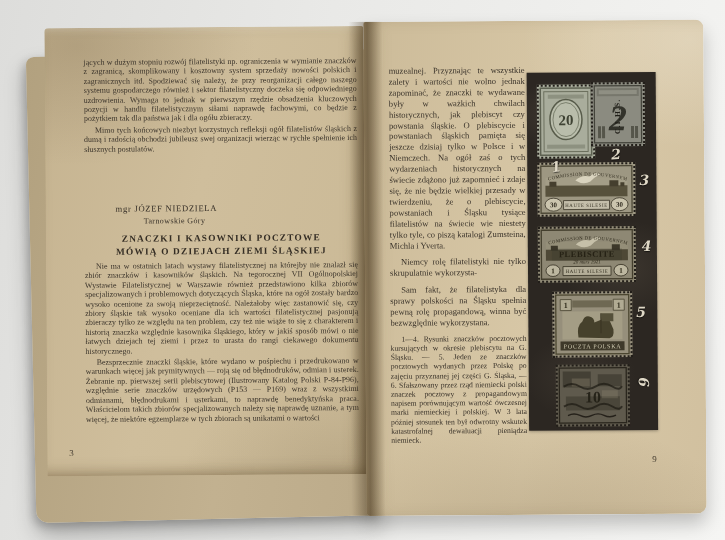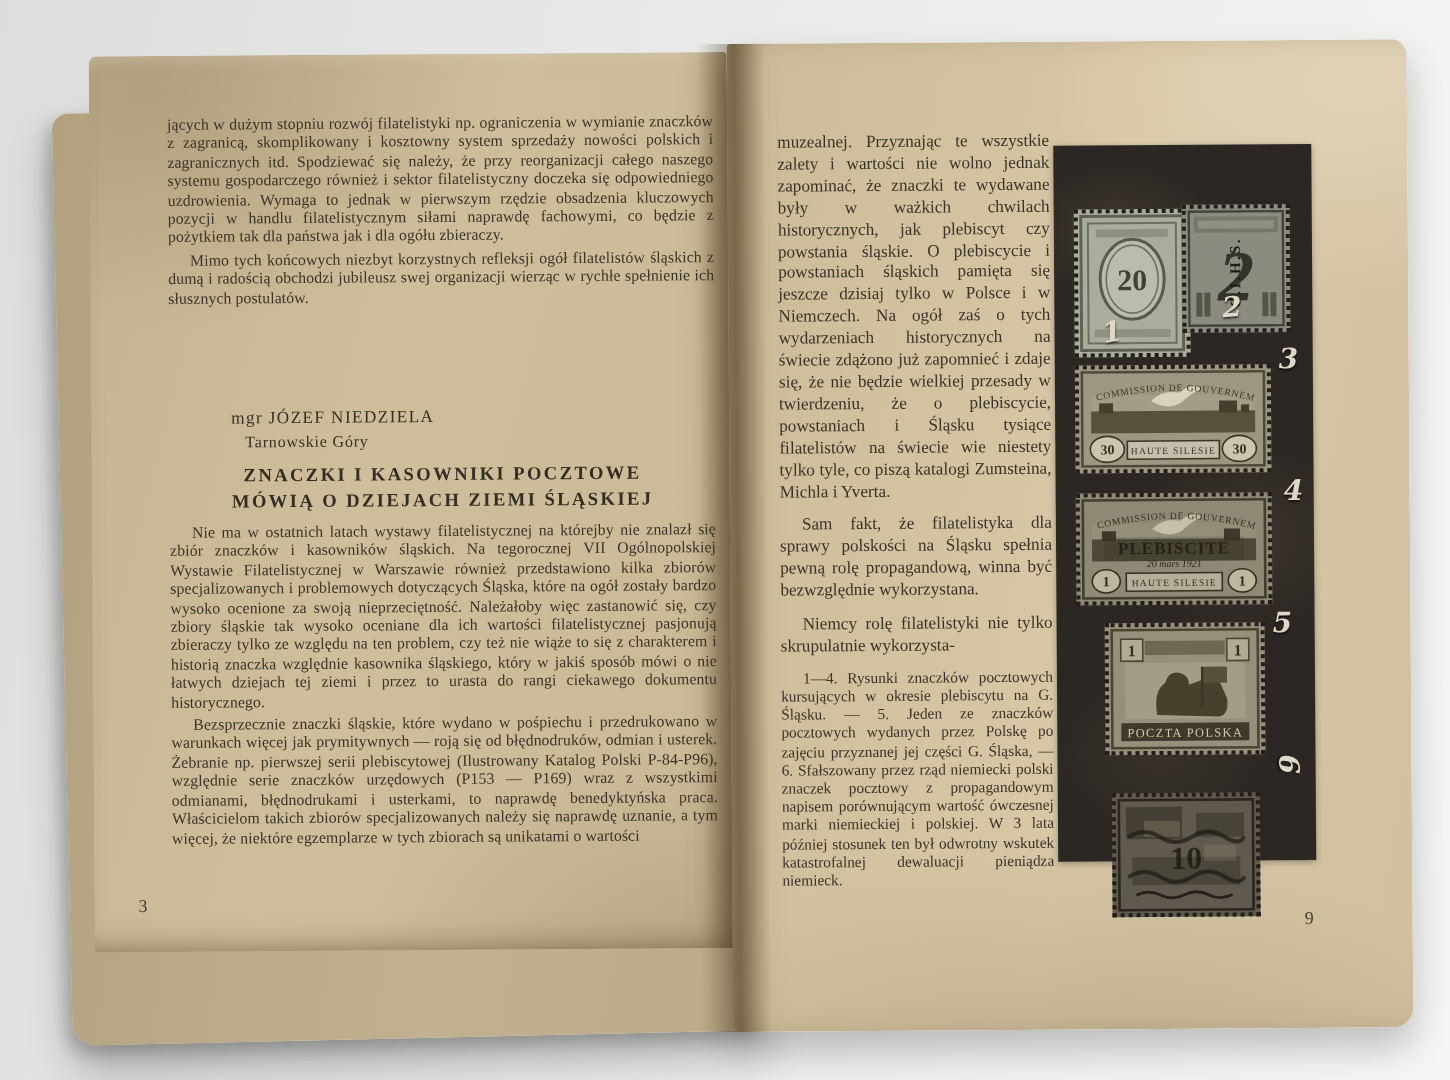--- a/index.html
+++ b/index.html
@@ -30,48 +30,48 @@
     background:linear-gradient(to right,rgba(70,52,26,0) 0%,rgba(70,52,26,.34) 45%,
       rgba(56,40,18,.44) 55%,rgba(70,52,26,0) 100%);}
   p{margin:0;}
   .just{text-align:justify;}
   .ind{text-indent:11px;}
   .lp-intro{position:absolute;left:39px;top:30px;width:273px;
     font-size:7.9px;line-height:9.4px;letter-spacing:.05px;color:#3a332a;}
   .lp-intro p + p{margin-top:2px;}
   .lp-author{position:absolute;left:70px;top:176px;color:#362f27;font-weight:normal;
     font-size:8.6px;letter-spacing:.7px;}
-  .lp-author .loc{margin-top:3px;margin-left:7px;font-size:8px;letter-spacing:.4px;}
+  .lp-author .loc{margin-top:3px;margin-left:28px;font-size:8px;letter-spacing:.4px;}
   .lp-title{position:absolute;left:39px;top:205px;width:273px;text-align:center;
     font-weight:bold;font-size:9.3px;letter-spacing:1.2px;color:#342d24;line-height:13px;}
   .lp-body{position:absolute;left:39px;top:234px;width:273px;
     font-size:7.9px;line-height:9.4px;letter-spacing:.05px;color:#3a332a;}
   .lp-body p + p{margin-top:2px;}
   .pagenum{position:absolute;font-size:9px;color:#453d31;}
   .pn-left{left:22px;top:420px;}
   .pn-right{left:286px;top:434px;}
   .rp-col{position:absolute;left:25px;top:44px;width:136px;color:#3a332a;
     font-size:8.6px;line-height:10.9px;}
   .rp-col p + p{margin-top:6px;}
   .rp-foot{margin-top:11px;font-size:7.7px;line-height:9.2px;}
   .panel{position:absolute;left:163px;top:52px;width:129px;height:358px;
     background:
       radial-gradient(70px 50px at 25% 12%,rgba(140,128,108,.20),transparent 70%),
       radial-gradient(90px 70px at 75% 55%,rgba(140,128,108,.16),transparent 70%),
       radial-gradient(80px 60px at 40% 85%,rgba(140,128,108,.13),transparent 70%),
       #2c2722;
     box-shadow:0 1px 3px rgba(0,0,0,.3);}
-  .stampw{position:absolute;border:2px dotted #221e19;margin-top:20px;}
+  .stampw{position:absolute;border:2px dotted #221e19;}
   .stampw svg{display:block;}
   #s1{left:10px;top:12px;background:#a9ad9c;}
   #s2{left:64px;top:10px;background:#8b8b80;}
   #s3{left:10px;top:90px;background:#9d9782;}
   #s4{left:10px;top:154px;background:#8e8874;}
   #s5{left:24px;top:219px;background:#968f7b;}
-  #s6{left:27px;top:304px;background:#5f5a4d;}
+  #s6{left:27px;top:292px;background:#5f5a4d;}
   .slabel{position:absolute;color:#dfd8c6;font-family:"DejaVu Serif",serif;
     font-style:italic;font-weight:bold;font-size:14px;
     text-shadow:0 1px 1px rgba(0,0,0,.6);}
   #l1{left:24px;top:86px;transform:rotate(-10deg);}
   #l2{left:84px;top:74px;transform:rotate(-4deg);}
   #l3{left:112px;top:100px;}
   #l4{left:114px;top:166px;}
   #l5{left:108px;top:232px;}
   #l6{left:110px;top:302px;transform:rotate(90deg);}
 </style>
@@ -98,22 +98,22 @@
       <div class="lp-body">
         <p class="just ind">Nie ma w ostatnich latach wystawy filatelistycznej na którejby nie znalazł się zbiór znaczków i kasowników śląskich. Na tegorocznej VII Ogólnopolskiej Wystawie Filatelistycznej w Warszawie również przedstawiono kilka zbiorów specjalizowanych i problemowych dotyczących Śląska, które na ogół zostały bardzo wysoko ocenione za swoją nieprzeciętność. Należałoby więc zastanowić się, czy zbiory śląskie tak wysoko oceniane dla ich wartości filatelistycznej pasjonują zbieraczy tylko ze względu na ten problem, czy też nie wiąże to się z charakterem i historią znaczka względnie kasownika śląskiego, który w jakiś sposób mówi o nie łatwych dziejach tej ziemi i przez to urasta do rangi ciekawego dokumentu historycznego.</p>
         <p class="just ind">Bezsprzecznie znaczki śląskie, które wydano w pośpiechu i przedrukowano w warunkach więcej jak prymitywnych — roją się od błędnodruków, odmian i usterek. Żebranie np. pierwszej serii plebiscytowej (Ilustrowany Katalog Polski P-84-P96), względnie serie znaczków urzędowych (P153 — P169) wraz z wszystkimi odmianami, błędnodrukami i usterkami, to naprawdę benedyktyńska praca. Właścicielom takich zbiorów specjalizowanych należy się naprawdę uznanie, a tym więcej, że niektóre egzemplarze w tych zbiorach są unikatami o wartości</p>
       </div>
       <div class="pagenum pn-left">3</div>
     </div>
 
     <div class="page page-right">
       <div class="rp-col">
         <p class="just">muzealnej. Przyznając te wszystkie zalety i wartości nie wolno jednak zapominać, że znaczki te wydawane były w ważkich chwilach historycznych, jak plebiscyt czy powstania śląskie. O plebiscycie i powstaniach śląskich pamięta się jeszcze dzisiaj tylko w Polsce i w Niemczech. Na ogół zaś o tych wydarzeniach historycznych na świecie zdążono już zapomnieć i zdaje się, że nie będzie wielkiej przesady w twierdzeniu, że o plebiscycie, powstaniach i Śląsku tysiące filatelistów na świecie wie niestety tylko tyle, co piszą katalogi Zumsteina, Michla i Yverta.</p>
+        <p class="just ind">Niemcy rolę filatelistyki nie tylko skrupulatnie wykorzysta-</p>
         <p class="just ind">Sam fakt, że filatelistyka dla sprawy polskości na Śląsku spełnia pewną rolę propagandową, winna być bezwzględnie wykorzystana.</p>
-        <p class="just ind">Niemcy rolę filatelistyki nie tylko skrupulatnie wykorzysta-</p>
         <p class="rp-foot just ind">1—4. Rysunki znaczków pocztowych kursujących w okresie plebiscytu na G. Śląsku. — 5. Jeden ze znaczków pocztowych wydanych przez Polskę po zajęciu przyznanej jej części G. Śląska, — 6. Sfałszowany przez rząd niemiecki polski znaczek pocztowy z propagandowym napisem porównującym wartość ówczesnej marki niemieckiej i polskiej. W 3 lata później stosunek ten był odwrotny wskutek katastrofalnej dewaluacji pieniądza niemieck.</p>
       </div>
 
       <div class="panel">
 
         <div class="stampw" id="s1">
           <svg width="54" height="70" viewBox="0 0 54 70">
             <rect x="1.5" y="1.5" width="51" height="67" fill="none" stroke="#5e6252" stroke-width="1.5"></rect>
             <rect x="5" y="5" width="44" height="60" fill="none" stroke="#6c705e" stroke-width="1"></rect>
             <rect x="9" y="8" width="36" height="4" fill="#8d9180"></rect>

